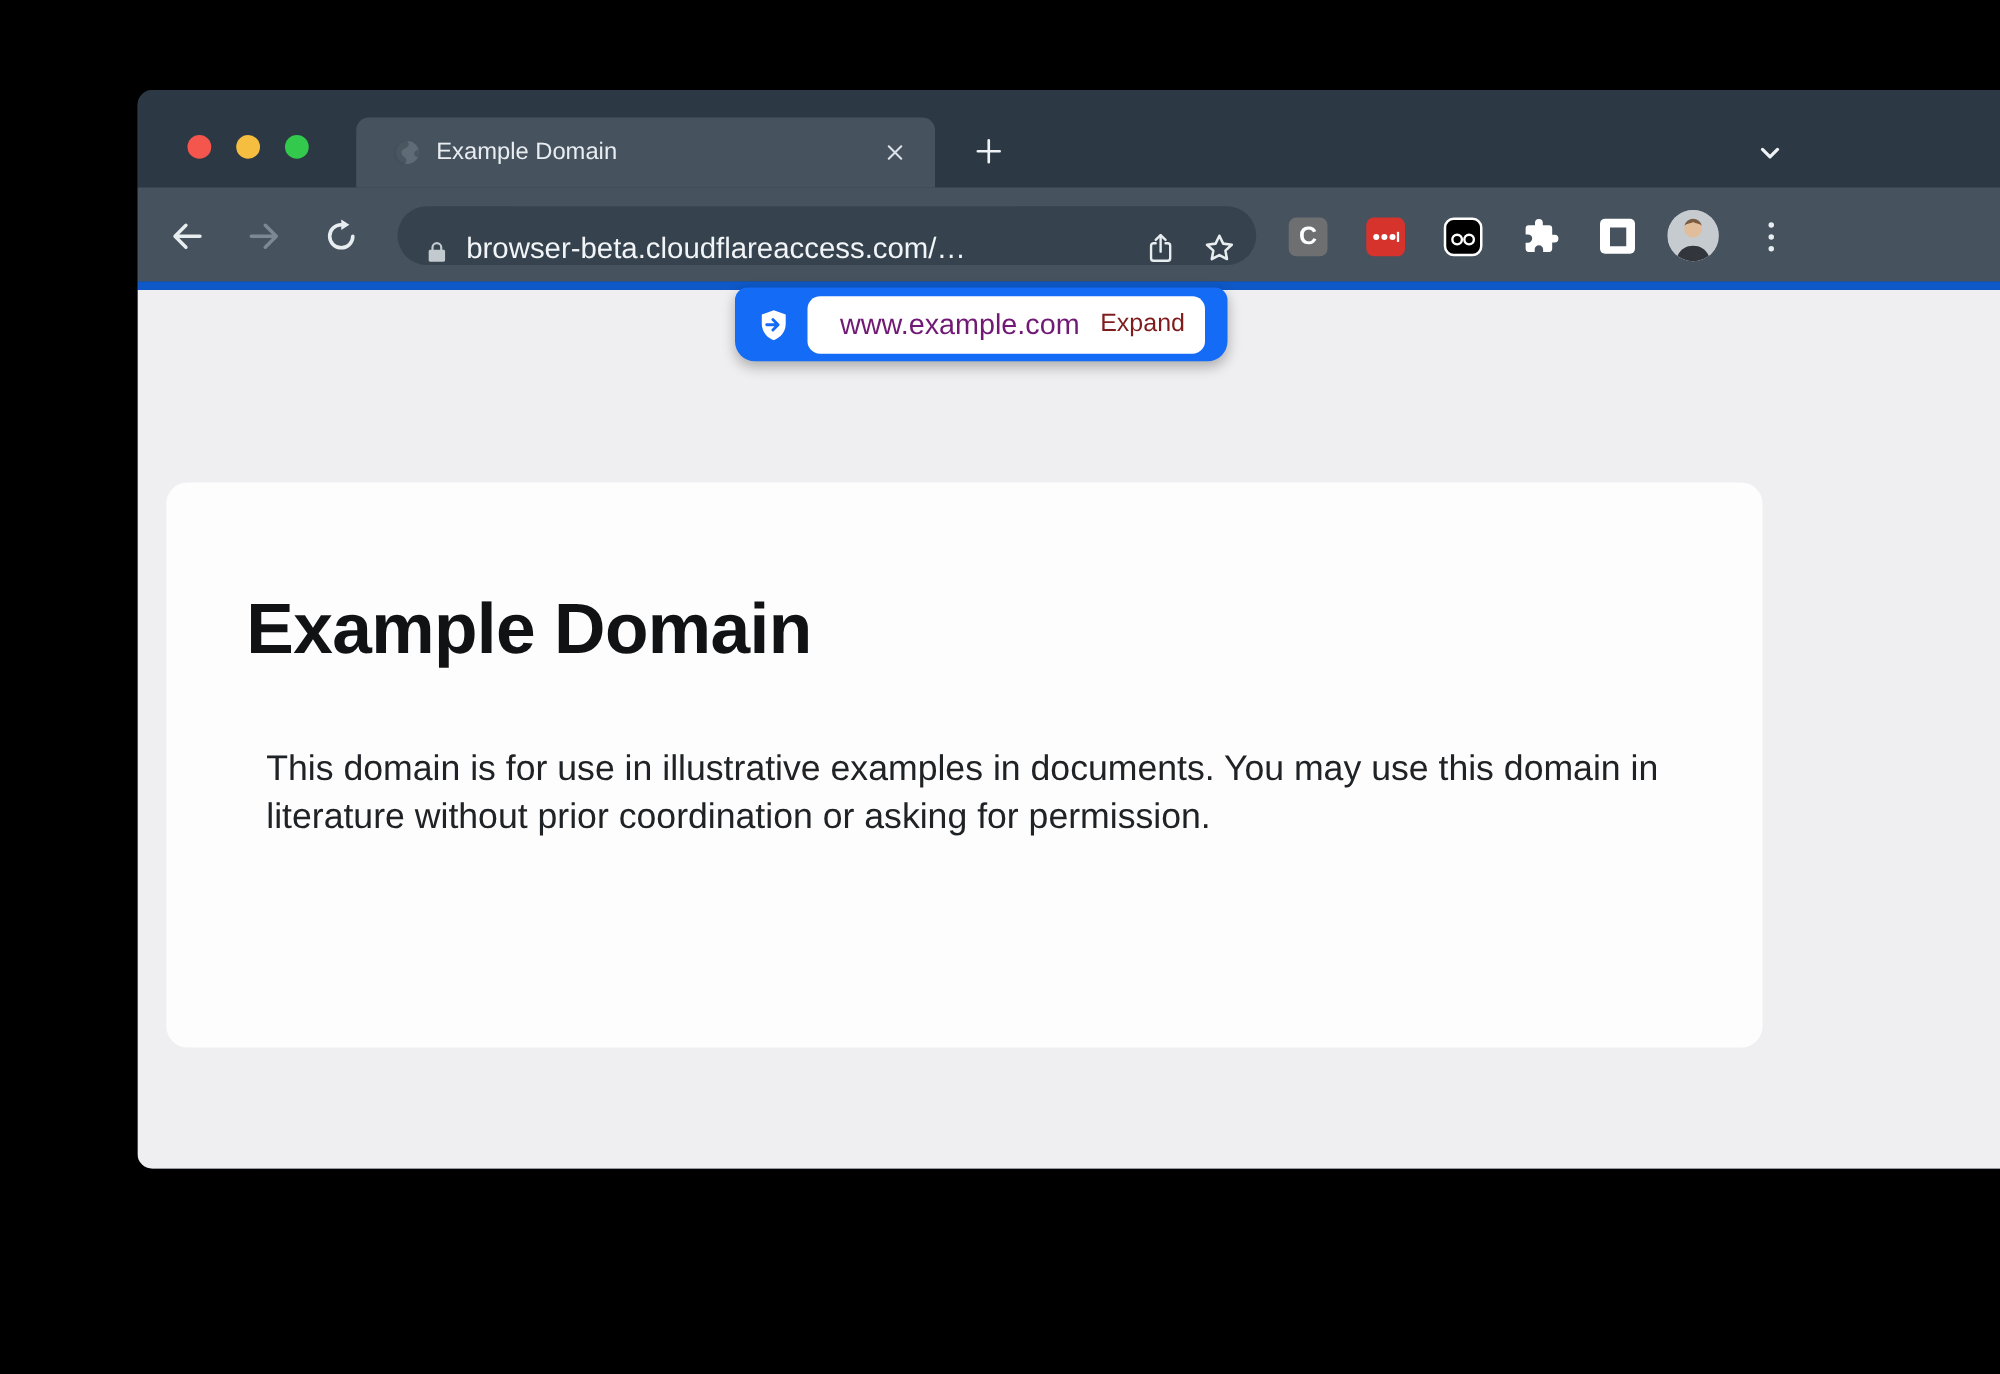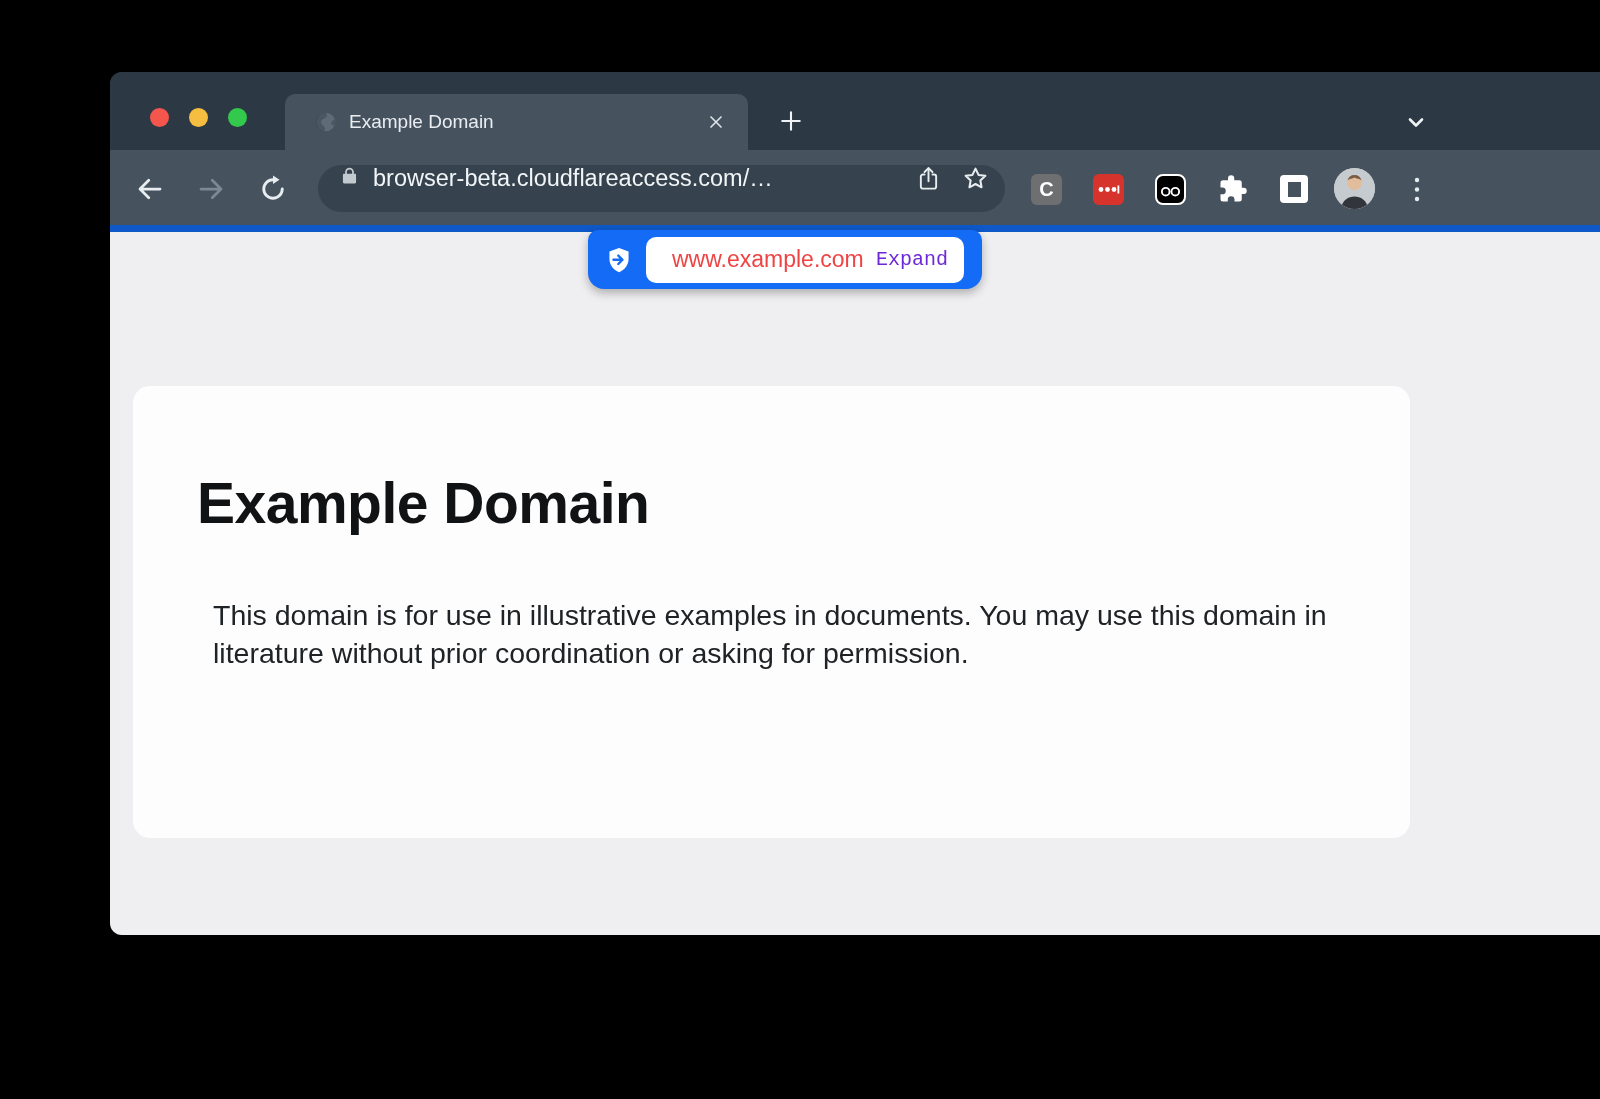--- a/index.html
+++ b/index.html
@@ -47,21 +47,21 @@
   
   .toolbar { position:relative; height:75px; background:#46535F; }
   .navbtn { position:absolute; top:24px; width:30px; height:30px; cursor:pointer; }
   .navbtn.back    { left:25px; }
   .navbtn.forward { left:86px; }
   .navbtn.reload  { left:148px; }
 
   .addressbar {
     position:absolute; left:208px; top:15px; width:687px; height:47px;
     background:#36434E; border-radius:24px;
-    display:flex; align-items:flex-start; padding:0 16px 0 21px;
+    display:flex; align-items:flex-end; padding:0 16px 0 21px;
     cursor:text;
   }
   .addressbar .lock { width:21px; height:21px; flex:none; }
   .addressbar .url {
     margin-left:13px; font-size:23.5px; color:#F2F5F7; white-space:nowrap;
   }
   .addressbar .spacer { flex:1; }
   .addressbar .share { width:27px; height:27px; margin-right:20px; flex:none; cursor:pointer; }
   .addressbar .star  { width:27px; height:27px; flex:none; cursor:pointer; }
 
@@ -109,23 +109,23 @@
     position:absolute; left:478px; top:-2px; width:394px; height:59px;
     background:#146BF6; border-radius:10px 10px 16px 16px;
     box-shadow:0 4px 10px rgba(0,0,0,0.28);
     display:flex; align-items:center; z-index:5;
   }
   .pill .shield { width:28px; height:28px; margin-left:17px; flex:none; }
   .pill .chip {
     margin-left:13px; width:318px; height:46px; background:#fff; border-radius:10px;
     display:flex; align-items:center; padding:0 16px 0 26px;
   }
-  .pill .chip .site { font-size:23px; color:#ef4444; white-space:nowrap; }
+  .pill .chip .site { font-size:23px; color:#701a75; white-space:nowrap; }
   .pill .chip .expand {
-    margin-left:auto; font-size:20px; color:#6d28d9; white-space:nowrap; cursor:pointer;font-family:Liberation Mono, monospace;
+    margin-left:auto; font-size:20px; color:#7f1d1d; white-space:nowrap; cursor:pointer;
   }
 
   .card {
     position:absolute; left:23px; top:154px; width:1277px; height:452px;
     background:#FDFDFE; border-radius:17px;
   }
   .card h1 {
     margin:86px 0 0 64px; font-size:57px; line-height:62px;
     font-weight:bold; color:#101214; letter-spacing:-0.5px;
   }

